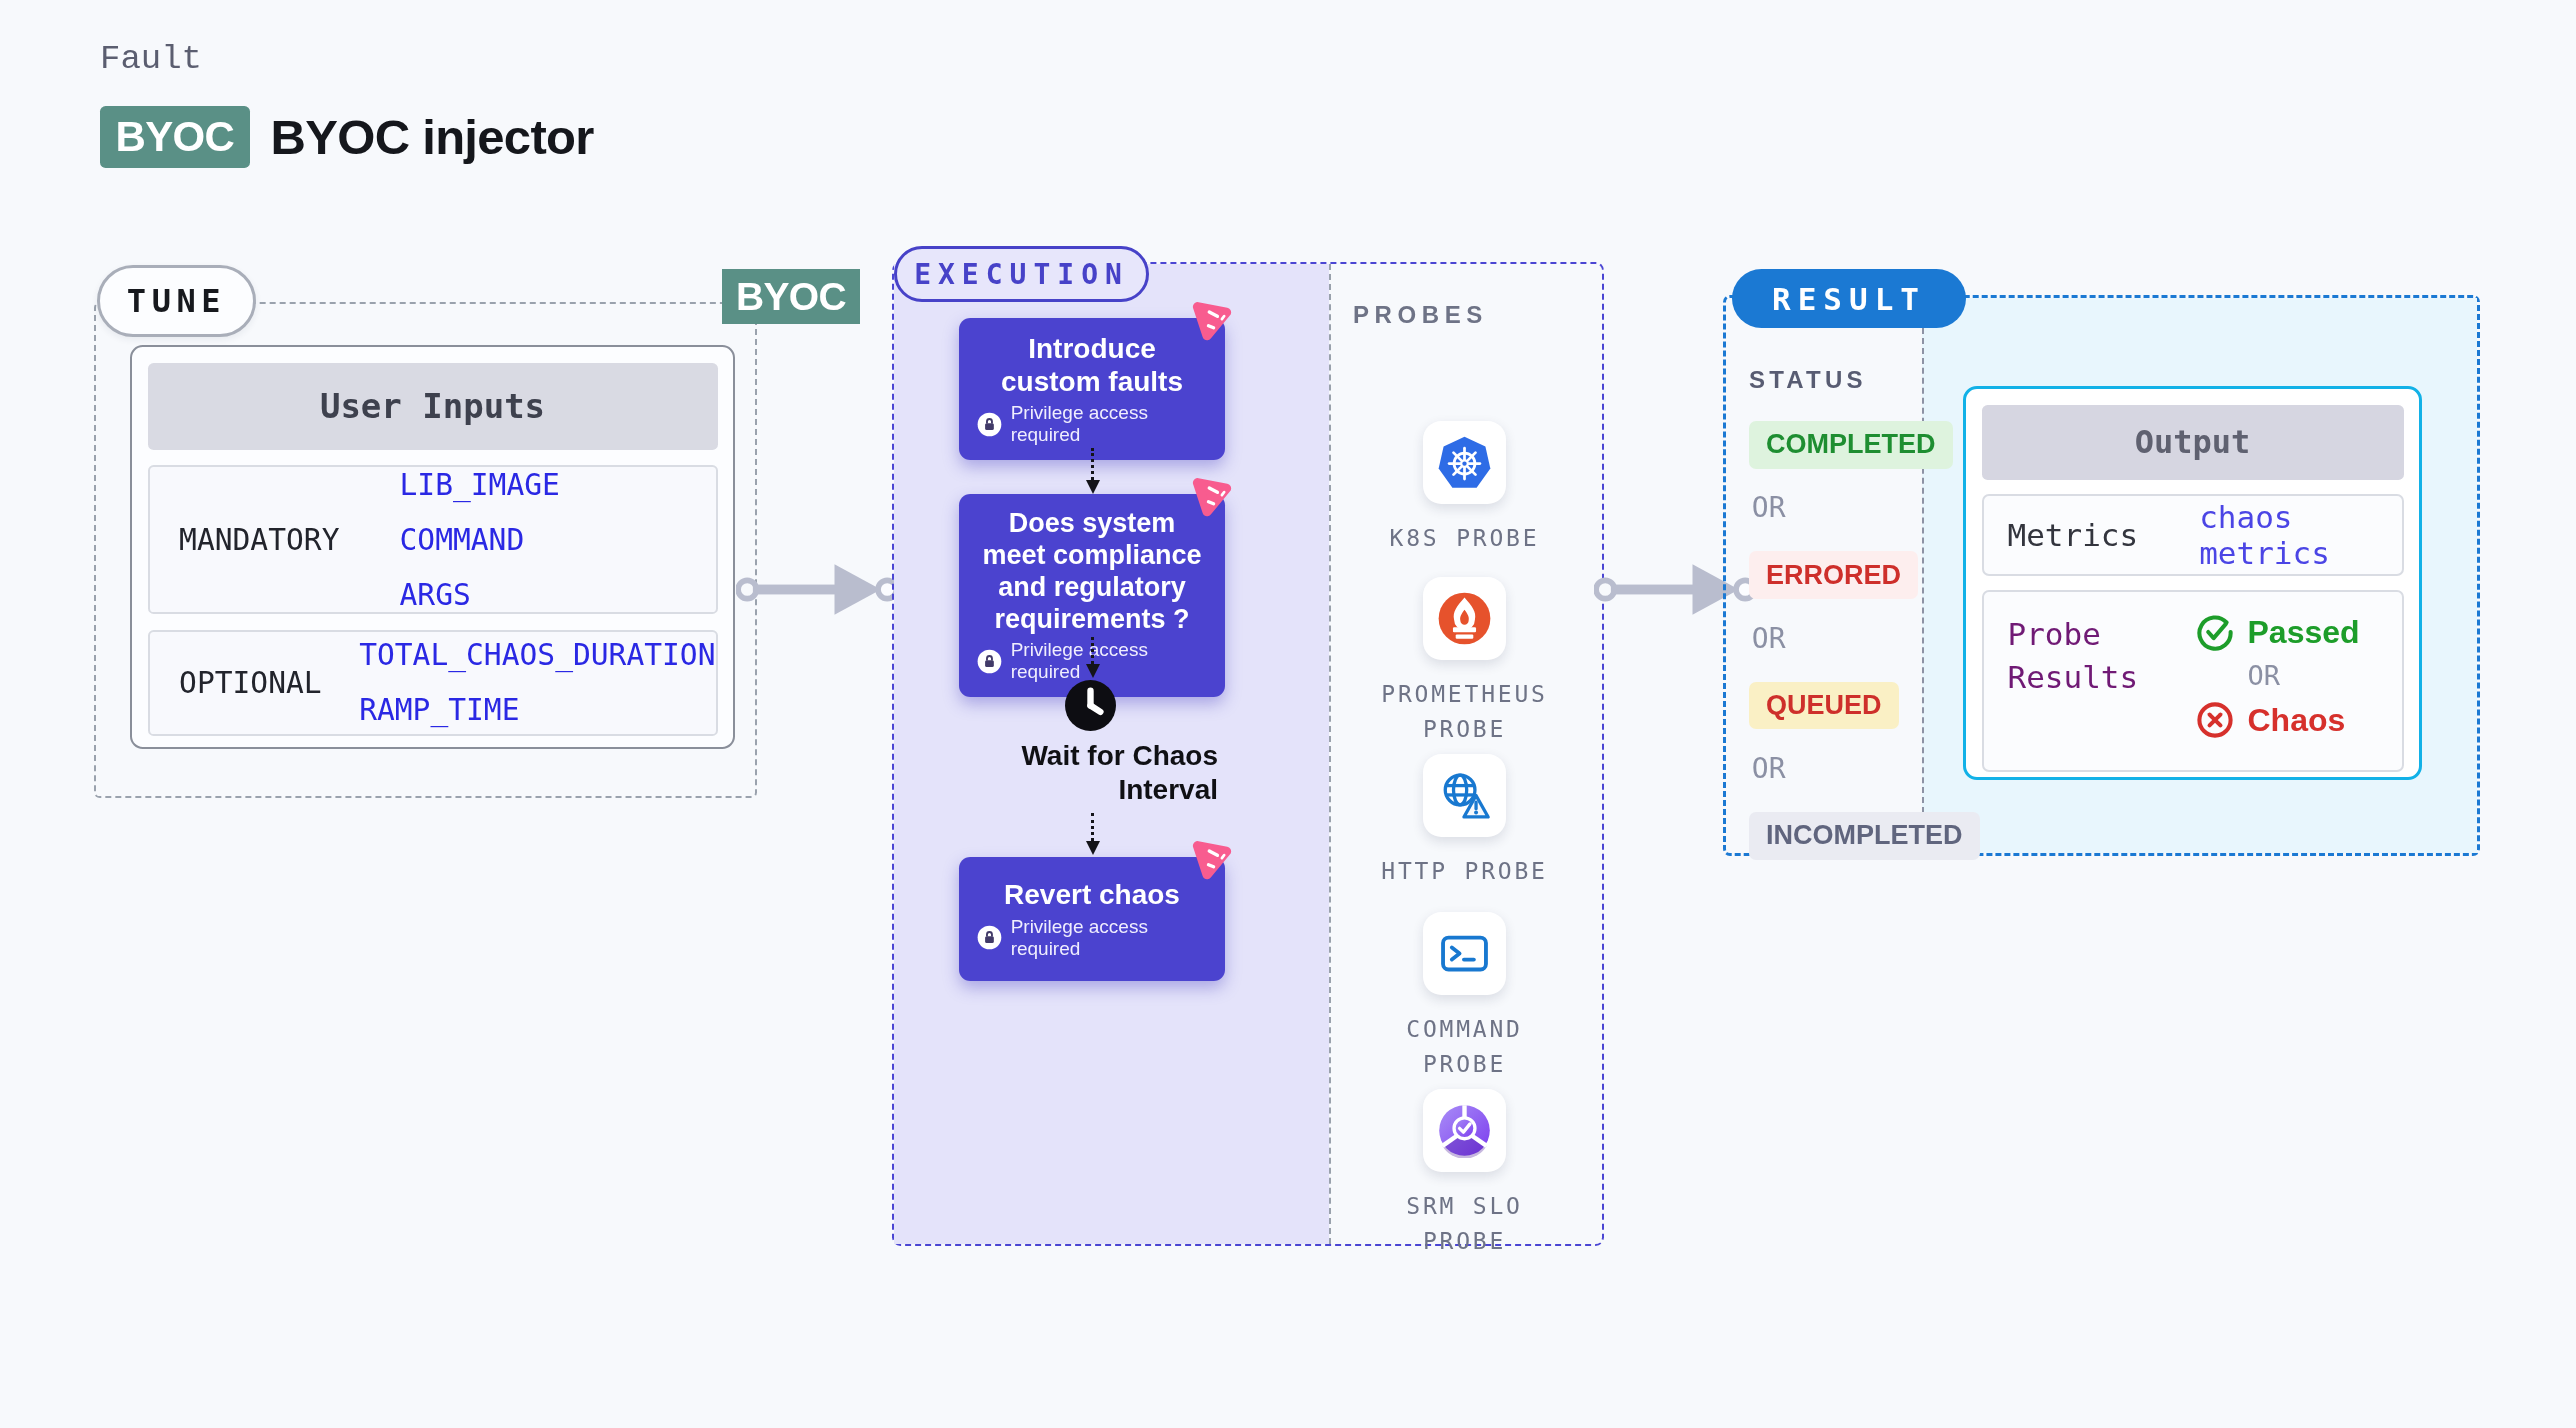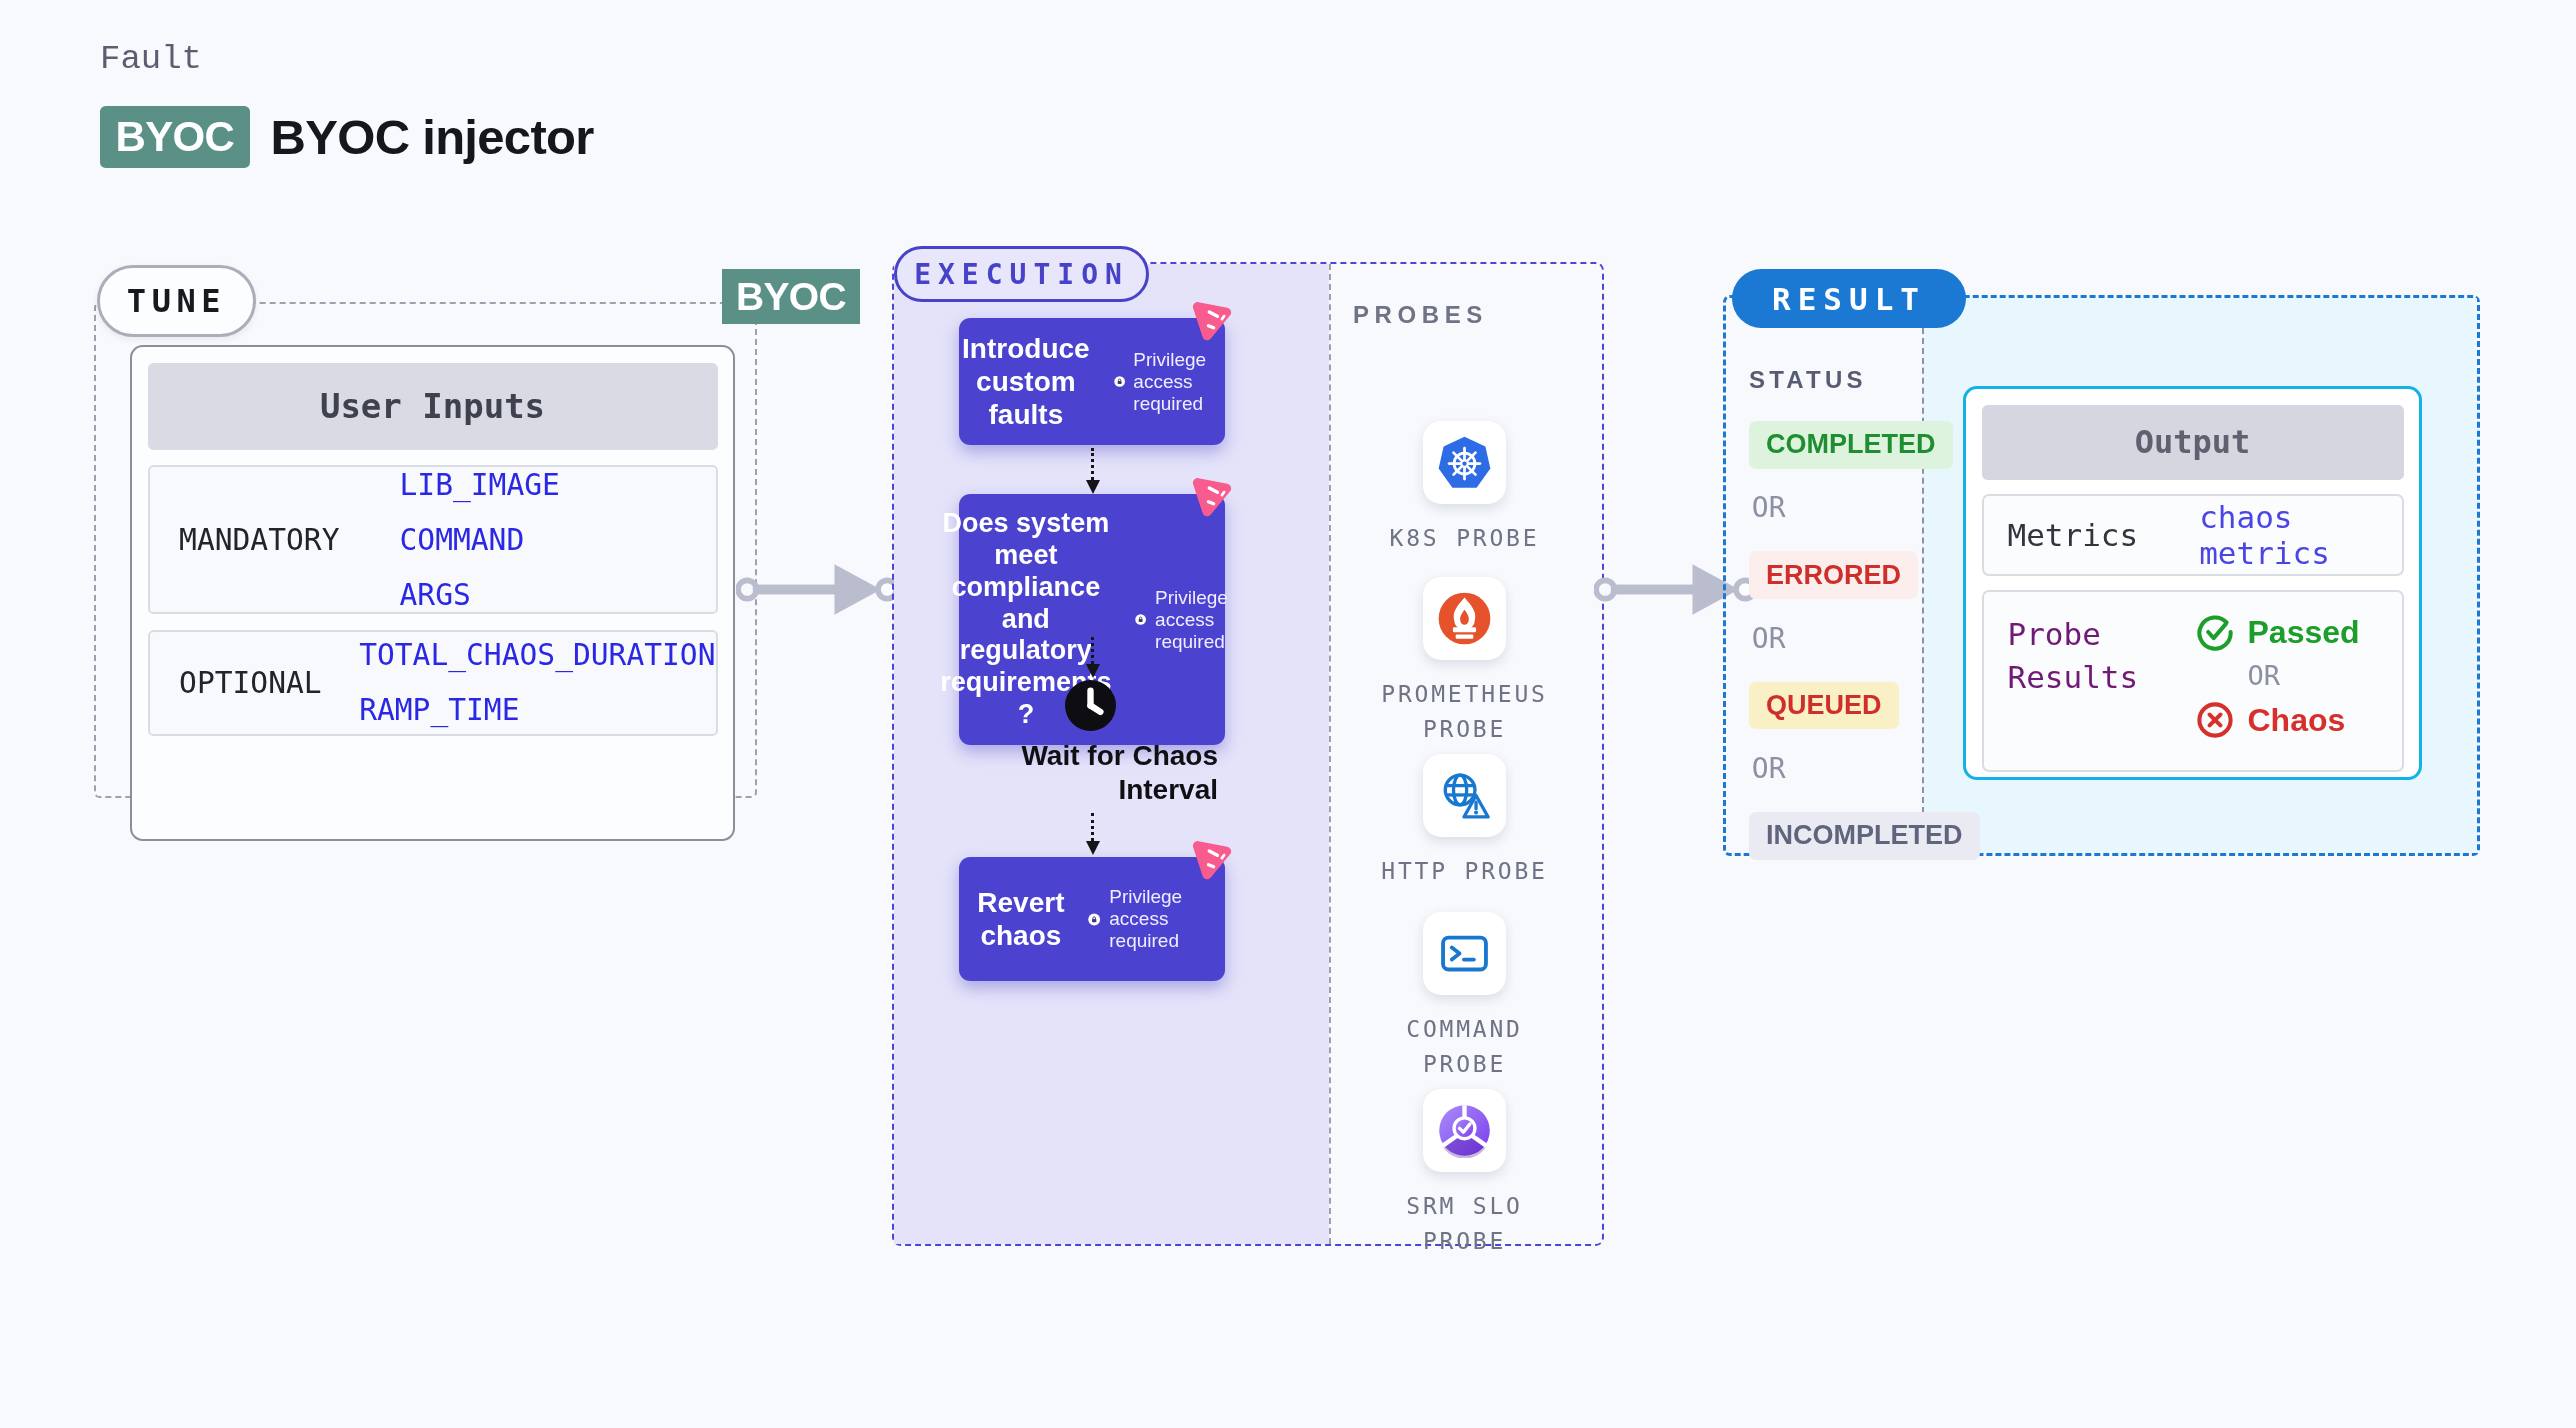--- a/index.html
+++ b/index.html
@@ -24,21 +24,21 @@
   .exec-pill{left:894px;top:246px;width:255px;height:56px;background:#e7e6fb;
              border:3.5px solid #4742c8;color:#4742c8;font-size:28px;letter-spacing:7px;}
   .result-pill{left:1732px;top:269px;width:234px;height:59px;background:#1b79d3;
              color:#fff;font-size:31px;letter-spacing:7px;}
 
   
   .tune-box{position:absolute;left:94px;top:302px;width:663px;height:496px;
             border:2.8px dashed #9aa2ad;border-radius:5.6px;}
   .tune-byoc{position:absolute;left:722px;top:269px;background:#5a9086;color:#fff;
              font-weight:bold;font-size:39px;padding:5.6px 14px;letter-spacing:-0.7px;}
-  .ui-card{position:absolute;left:130px;top:345px;width:605px;height:496px;background:#fcfdff;
+  .ui-card{position:absolute;left:130px;top:345px;width:605px;height:404px;background:#fcfdff;
            border:2.8px solid #8a8f9a;border-radius:12.7px;padding:15.5px;}
   .ui-header{height:87px;background:#d9dae3;border-radius:5.6px;display:flex;align-items:center;
              justify-content:center;font-size:34px;font-weight:bold;color:#3e414e;}
   .ui-row{margin-top:15.5px;border:2.1px solid #d9dce3;background:#f8f9fd;border-radius:5.6px;
           display:flex;align-items:center;}
   .ui-row.mand{height:149px;}
   .ui-row.opt{height:106px;}
   .ui-label{width:250px;padding-left:29.6px;font-size:29.6px;color:#22242c;}
   .ui-values{flex:1;display:flex;flex-direction:column;justify-content:center;gap:21px;
              font-size:29.6px;color:#2a28e4;}
@@ -46,22 +46,22 @@
   
   .harrow{position:absolute;width:166px;height:65px;}
 
   
   .mid-box{position:absolute;left:892px;top:262px;width:712px;height:984px;
            border:2.8px dashed #4b46d3;border-radius:8.4px;}
   .mid-lav{position:absolute;left:0;top:0;bottom:0;width:435px;background:#e4e3fa;}
   .mid-div{position:absolute;left:435px;top:0;bottom:0;width:0;border-left:2.8px dashed #99a1ac;}
 
   .flow-node{position:absolute;left:959px;width:266px;background:#4b43cf;border-radius:11.3px;
-             color:#fff;display:flex;flex-direction:row;align-items:center;justify-content:center;
-             gap:24px;padding:14px 18.3px;box-shadow:0 7px 15.5px rgba(64,55,190,.35);}
+             color:#fff;display:flex;flex-direction:column;align-items:center;justify-content:center;
+             gap:4px;padding:14px 18.3px;box-shadow:0 7px 15.5px rgba(64,55,190,.35);}
   .node-title{font-weight:bold;font-size:28px;line-height:1.18;text-align:center;}
   .node2 .node-title{font-size:27px;}
   .priv{display:flex;align-items:center;gap:8.4px;font-size:19px;color:#f0eefe;}
   .pink-logo{position:absolute;top:-21px;right:-11.3px;width:46px;height:44px;}
 
   .vconn{position:absolute;left:1084px;width:17px;display:flex;flex-direction:column;align-items:center;}
   .vconn .line{width:0;border-left:3.5px dotted #141419;flex:1;}
   .vconn .head{width:0;height:0;border-left:7px solid transparent;border-right:7px solid transparent;
                border-top:14px solid #141419;}
   .clock-wrap{position:absolute;left:1065px;top:680px;width:51px;height:51px;}

